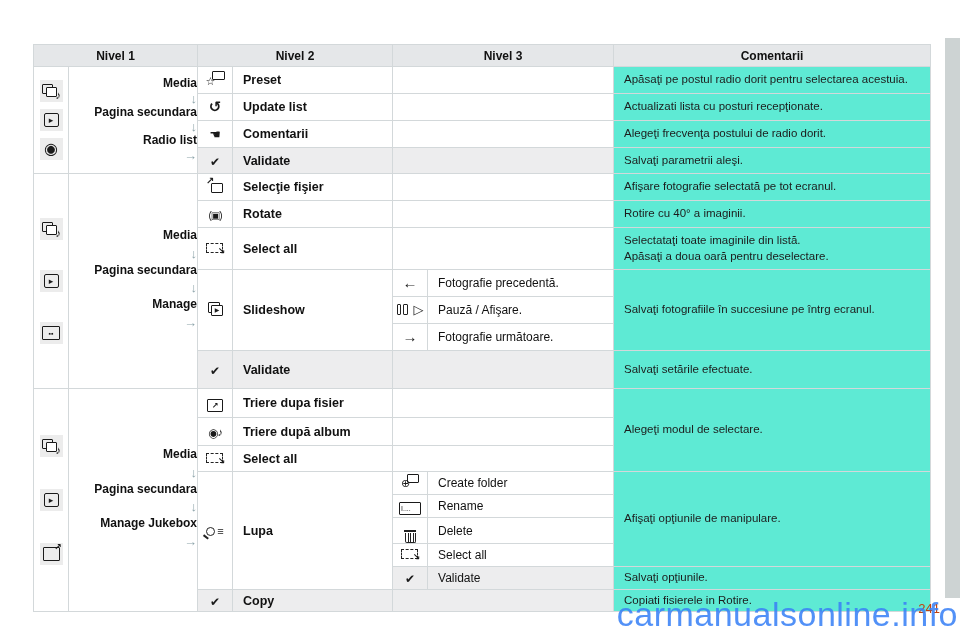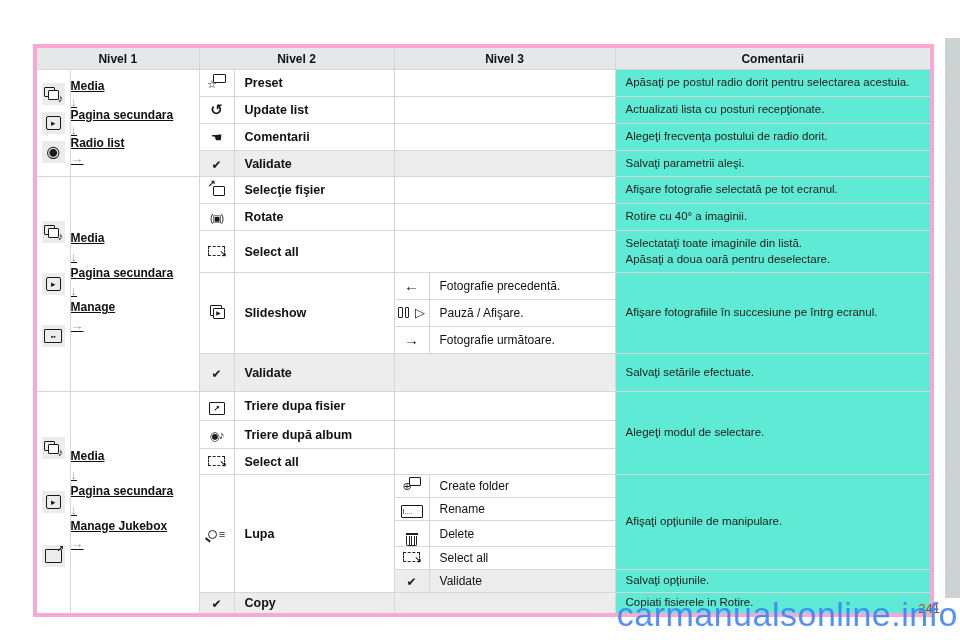--- a/index.html
+++ b/index.html
@@ -10,40 +10,40 @@
   
   .edge-strip{position:absolute;left:945px;top:38px;width:15px;height:560px;background:#cdd3d3;}
   .watermark{position:absolute;right:2px;top:595px;font-size:34px;color:#3b82f6;letter-spacing:.5px;opacity:.88;z-index:5;}
   .page-number{position:absolute;right:20px;top:601px;font-size:13px;color:#c2410c;z-index:4;}
 
   
   table.manual{
     position:absolute;left:33px;top:44px;width:897px;border-collapse:collapse;table-layout:fixed;
   }
   .manual td,.manual th{border:1px solid #d3d8da;padding:0;vertical-align:middle;overflow:hidden;}
-  .manual{border:4px solid #f9a8d4;padding-left:32px;}
+  .manual{border:1px solid #f9a8d4;padding-left:32px;}
   .manual th{background:#e5e7e9;font-size:12px;font-weight:bold;height:21px;text-align:center;color:#111;}
   td.label{font-size:12.5px;font-weight:bold;padding-left:10px;background:#fff;}
   td.sublabel{font-size:12px;font-weight:normal;padding-left:10px;background:#fff;}
   td.comment{background:#5eead4;font-size:11.5px;padding:2px 8px 2px 10px;color:#1c1c1c;white-space:pre-line;line-height:1.35;}
   td.icell{background:#fff;text-align:center;}
   td.empty{background:#fff;}
   tr.shaded td.icell,tr.shaded td.label,tr.shaded td.sublabel,tr.shaded td.empty{background:#ededee;}
   
   .r22{height:22px}.r23{height:23px}.r26{height:26px}.r27{height:27px}.r28{height:28px}
   .r29{height:29px}.r38{height:38px}.r42{height:42px}
 
   
   td.iconcol{background:#fff;}
   .stack{display:flex;flex-direction:column;align-items:center;justify-content:center;}
   .stack.g1{gap:7px}.stack.g2{gap:30px}.stack.g3{gap:32px}
   .tile{width:23px;height:22px;background:#ececec;display:flex;align-items:center;justify-content:center;}
   td.n1{background:#fff;}
-  .flow{display:flex;flex-direction:column;align-items:flex-start;justify-content:center;height:100%;
-        font-size:12px;font-weight:bold;line-height:1.15;text-decoration:underline;}
+  .flow{display:flex;flex-direction:column;align-items:flex-end;justify-content:center;height:100%;
+        font-size:12px;font-weight:bold;line-height:1.15;}
   .flow .arr{color:#8da4aa;font-size:13px;font-weight:bold;line-height:1;margin:1px 0;}
   .flow.g2 .arr,.flow.g3 .arr{margin:4px 0;}
 
   
   .ic{display:inline-flex;align-items:center;justify-content:center;position:relative;
       font-size:13px;line-height:1;color:#1a1a1a;}
   
   .ic-media{width:20px;height:16px;}
   .ic-media .fa,.ic-media .fb{position:absolute;width:9px;height:8px;border:1.4px solid #1a1a1a;border-radius:1px;background:#ececec;}
   .ic-media .fa{left:1px;top:1px;}
@@ -242,21 +242,21 @@
 Apăsaţi a doua oară pentru deselectare.</td>
   </tr>
   <tr class="r27">
     <td class="icell" rowspan="3"><span class="ic ic-slide">
             <span class="fa"></span>
             <span class="fb">▶</span>
           </span></td>
     <td class="label" rowspan="3">Slideshow</td>
     <td class="icell"><span class="ic g-arrow">←</span></td>
     <td class="sublabel">Fotografie precedentă.</td>
-    <td class="comment" rowspan="3">Afişare fotografiile în succesiune pe întrg ecranul.</td>
+    <td class="comment" rowspan="3">Salvaţi fotografiile în succesiune pe întrg ecranul.</td>
   </tr>
   <tr class="r27">
     <td class="icell"><span class="ic ic-pp">
             <span class="bars">
               <span class="bar"></span>
               <span class="bar"></span>
             </span>
             <span class="tri">▷</span>
           </span></td>
     <td class="sublabel">Pauză / Afişare.</td>

